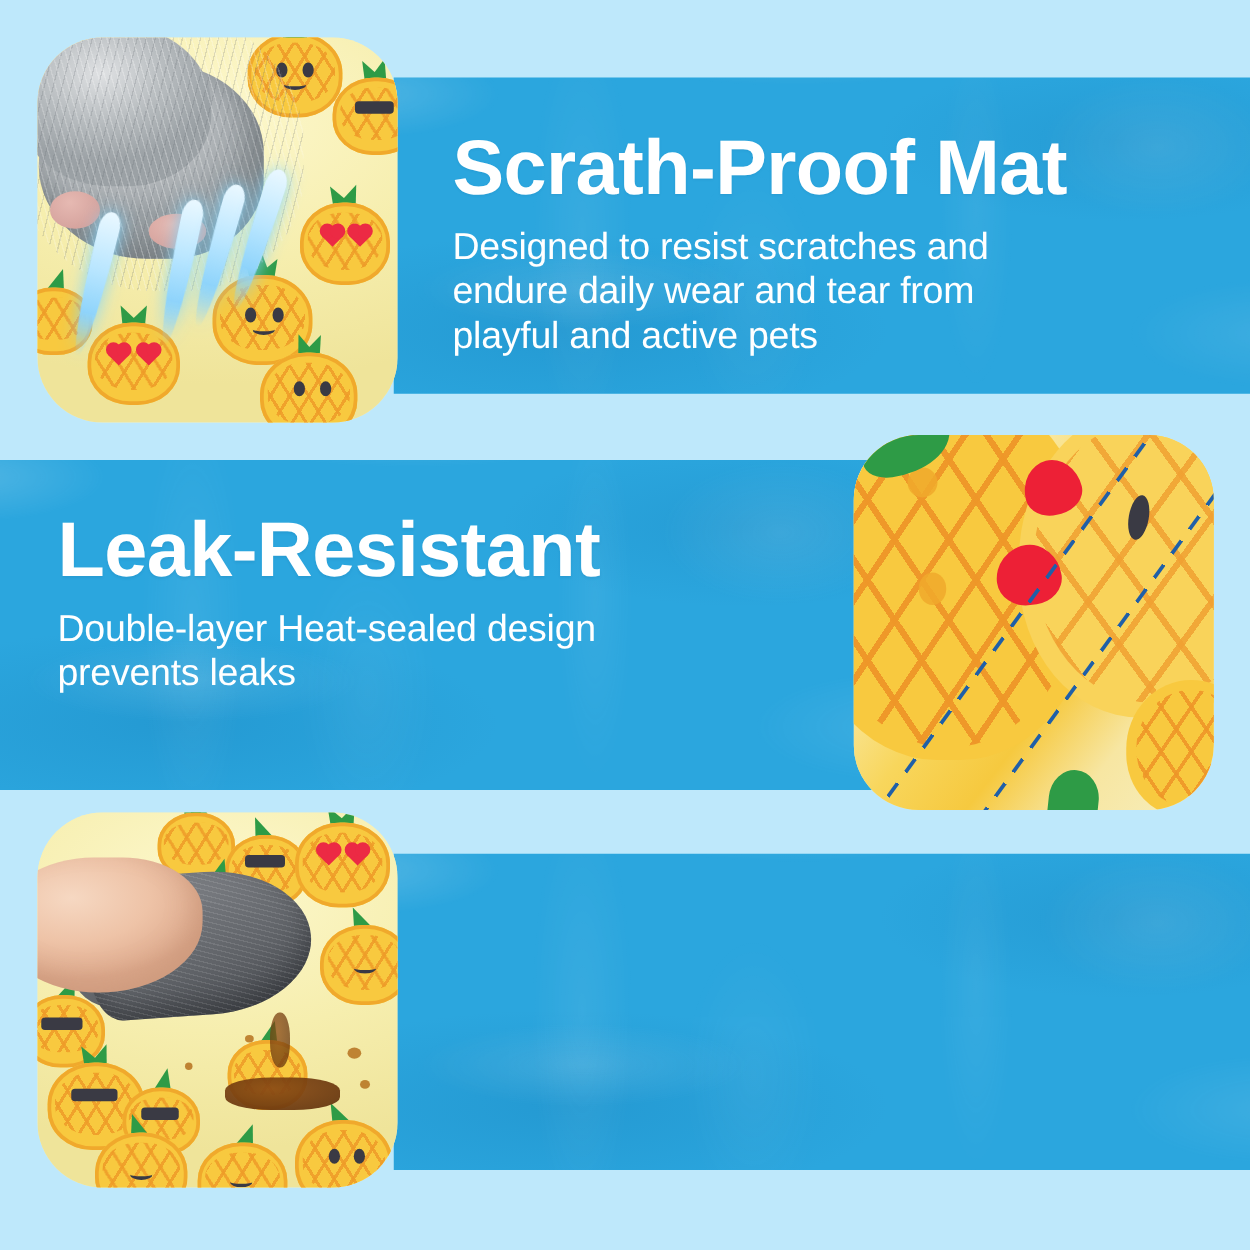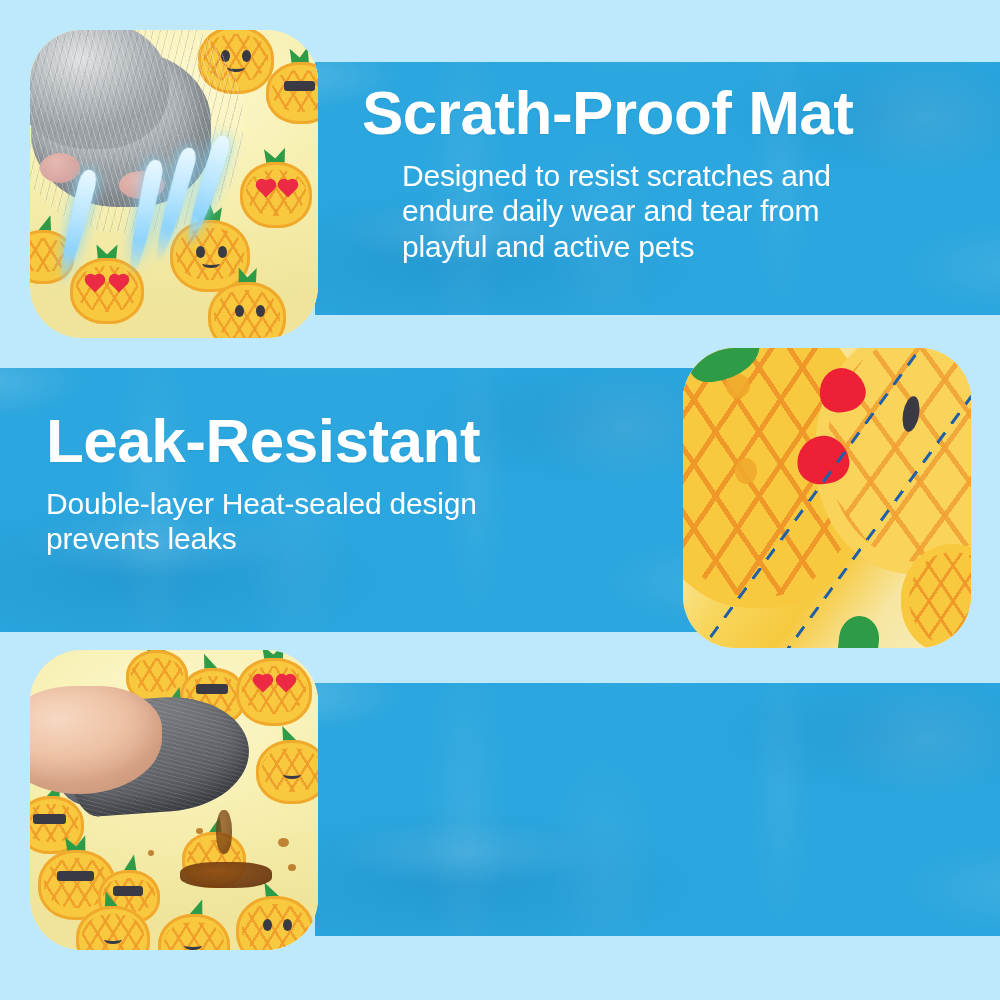--- a/index.html
+++ b/index.html
@@ -224,23 +224,23 @@
 <body>
 
 <div class="panel" style="left:0;top:62px;width:1000px;height:276px;">
 
   <div class="band" style="left:315px;top:0;width:685px;height:253px;">
     <div class="deep"></div>
     <div class="caustics"></div>
     <div class="caustics2"></div>
   </div>
 
-  <div class="txt" style="left:362px;top:20px;width:600px;">
+  <div class="txt" style="left:362px;top:42px;width:600px;">
     <div class="headline">Scrath-Proof Mat</div>
-    <div class="sub" style="width:470px;margin-left:40px;">Designed to resist scratches and endure daily wear and tear from playful and active pets</div>
+    <div class="sub" style="width:470px;">Designed to resist scratches and endure daily wear and tear from playful and active pets</div>
   </div>
 
   <div class="photo" style="left:30px;top:-32px;width:288px;height:308px;">
     <div class="mat">
       <div class="pine" style="left:168px;top:-18px;width:76px;height:82px;">
         <div class="leaf" style="transform:translateX(-50%) rotate(0deg);"></div>
         <div class="leaf" style="transform:translateX(-50%) rotate(-34deg);"></div>
         <div class="leaf" style="transform:translateX(-50%) rotate(34deg);"></div>
         <div class="body"></div>
           <div class="grid"></div>

